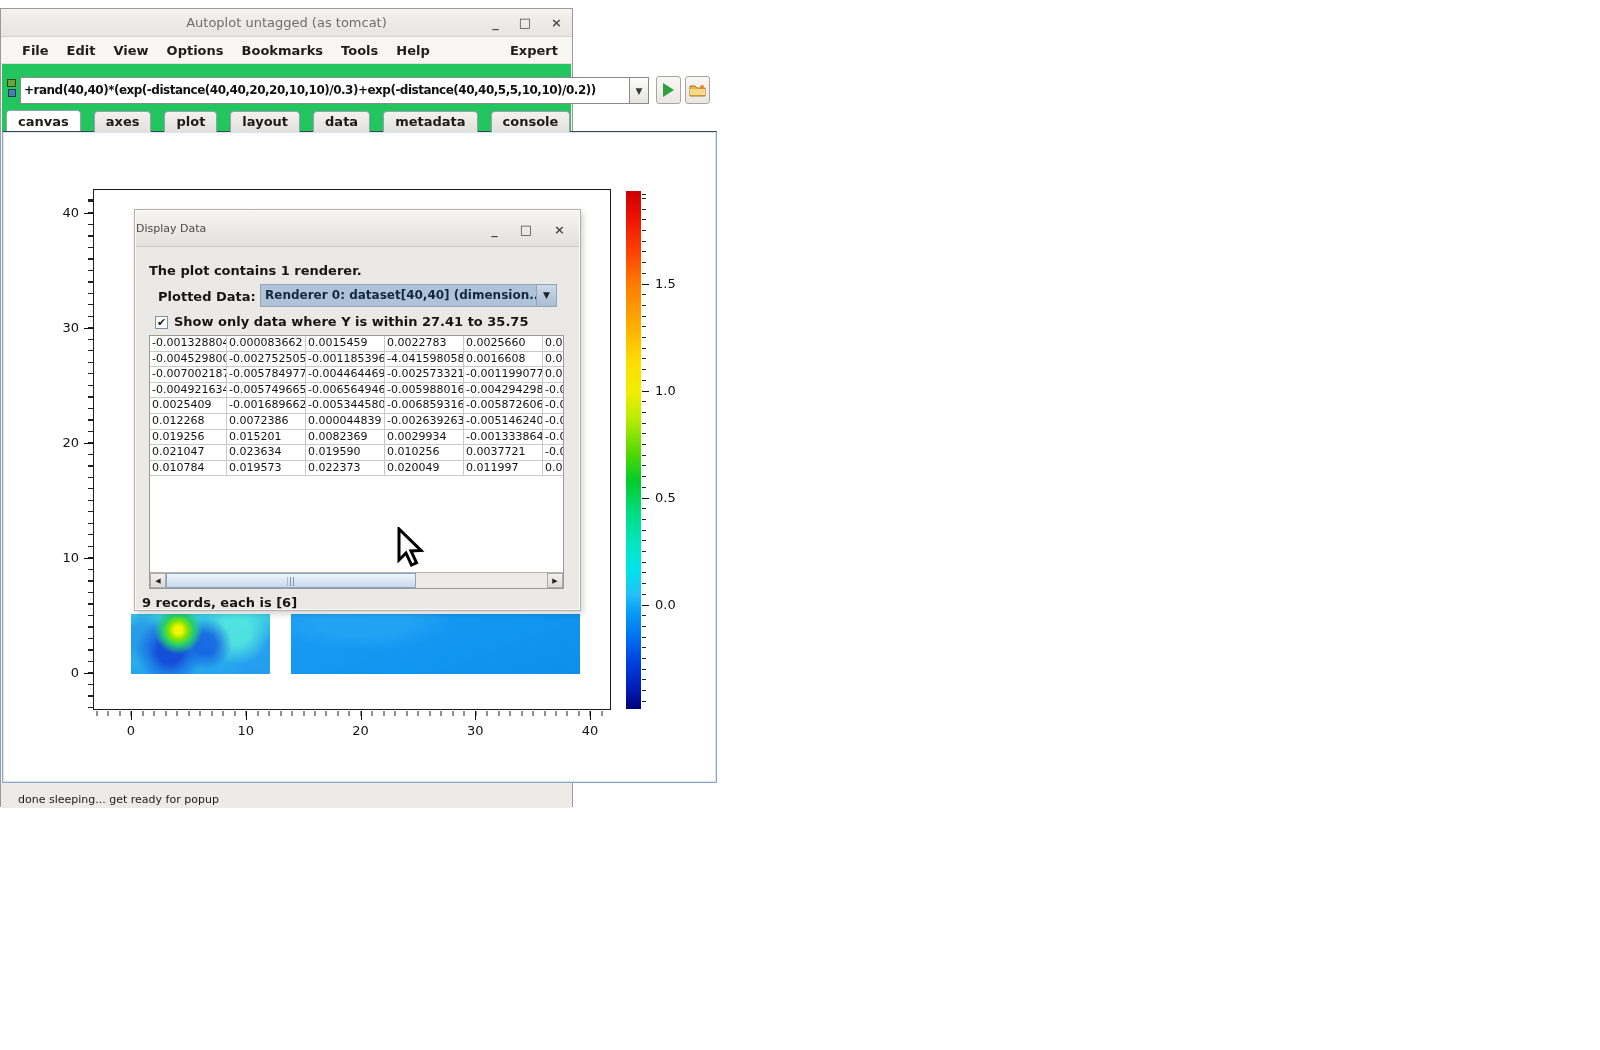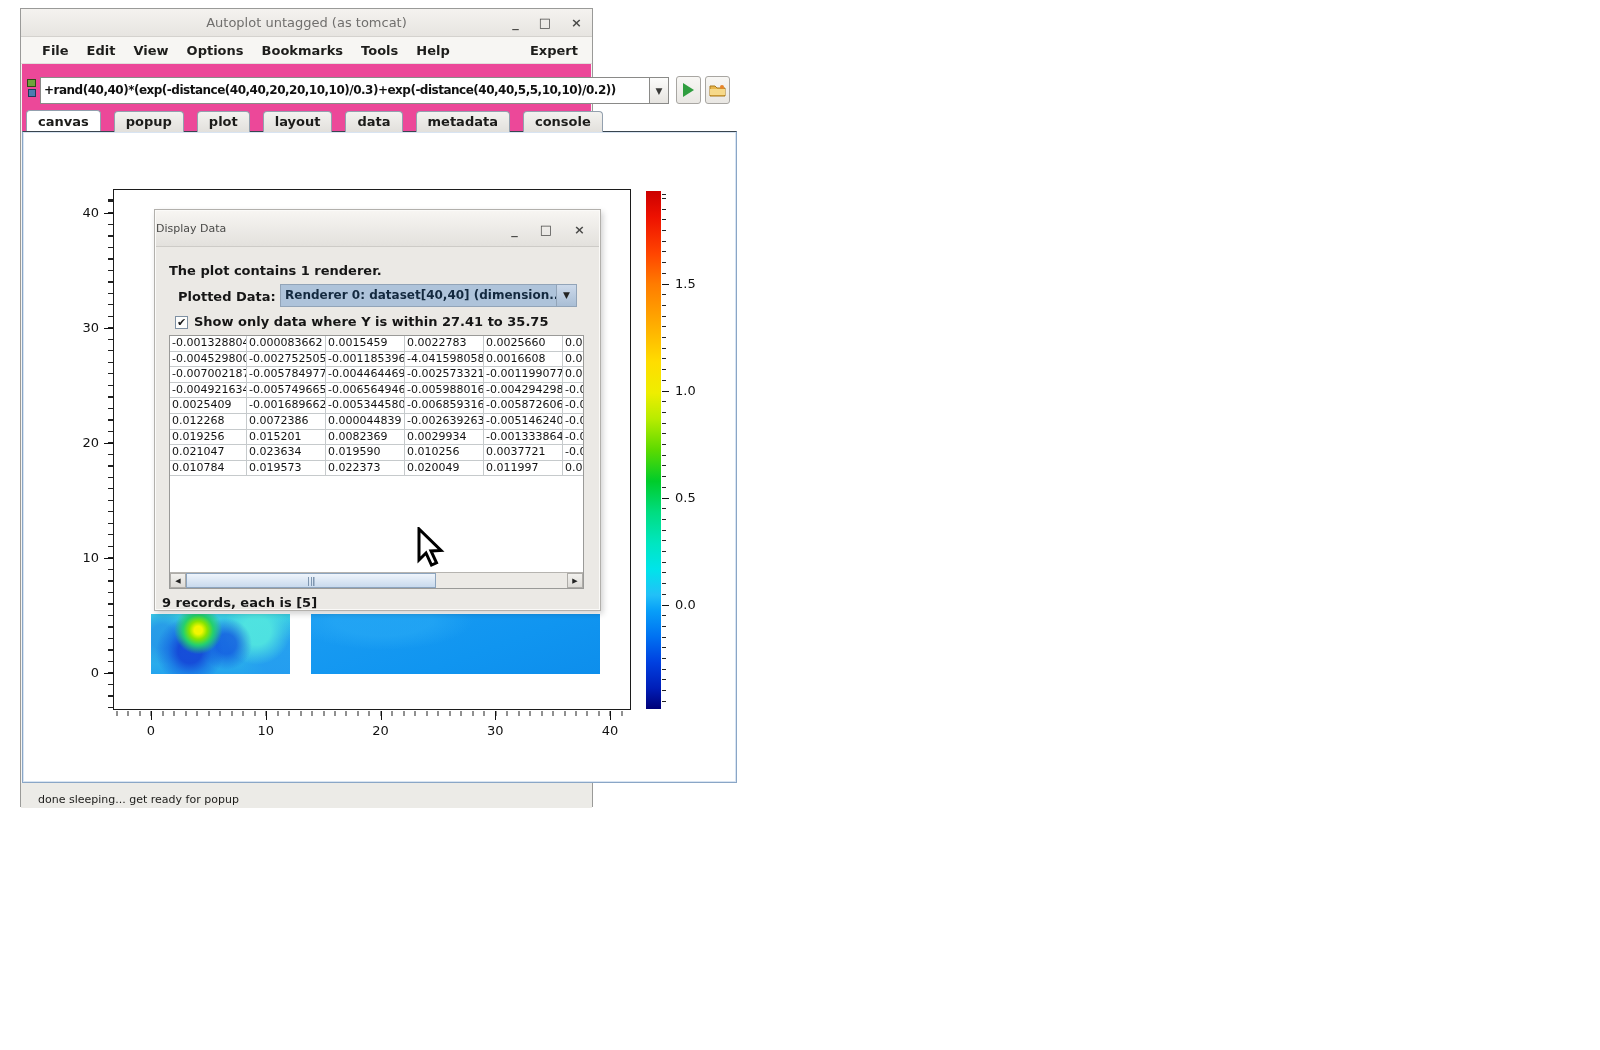--- a/index.html
+++ b/index.html
@@ -1,21 +1,21 @@
 <!DOCTYPE html>
 <html><head>
 <meta charset="utf-8">
 <style>
   * { margin:0; padding:0; box-sizing:border-box; }
   body { background:#ffffff; font-family:"DejaVu Sans", sans-serif; }
   .screen { position:relative; width:1600px; height:1050px; background:#ffffff; overflow:hidden; }
 
   
-  .window { position:absolute; left:20px; top:8px; width:573px; height:799px;
-            background:#ec4899; border:1px solid #9a9a98; box-shadow:inset 0 0 0 1px #f6f5f2; }
+  .window { position:absolute; left:0; top:8px; width:573px; height:799px;
+            background:#22c55e; border:1px solid #9a9a98; box-shadow:inset 0 0 0 1px #f6f5f2; }
 
   .titlebar { position:absolute; left:0; top:0; width:100%; height:28px;
               background:linear-gradient(#f4f2ef,#e7e5e1); border-bottom:1px solid #d4d2ce; }
   .titlebar .title { display:block; text-align:center; line-height:27px; font-size:13px; color:#706f6d; }
   .win-controls { position:absolute; right:10px; top:0; height:28px; display:flex; gap:20px; align-items:center; }
   .win-btn { font-size:13px; color:#4c4c4a; font-weight:bold; cursor:default; line-height:14px; }
 
   .menubar { position:absolute; left:0; top:28px; width:100%; height:27px; background:#f7f6f3;
              border-bottom:1px solid #e2e0dc; display:flex; align-items:center; padding:0 12px; }
   .menu-item { font-size:13px; font-weight:bold; color:#1d1d1b; padding:3px 9px; }
@@ -167,21 +167,21 @@
     <div class="tool-btn folder-btn">
       <svg width="17" height="14">
         <path d="M1,3 h5 l2,2 h8 v8 h-15 z" fill="#e8b64a" stroke="#a8781a" stroke-width="1"></path>
         <path d="M1,6 h15 v6 h-15 z" fill="#f6d98a"></path>
         <circle cx="13" cy="4" r="2" fill="#e88428"></circle>
       </svg>
     </div>
 
     <div class="tabs-row" id="tabs-row">
         <div class="tab active">canvas</div>
-        <div class="tab">popup</div>
+        <div class="tab">axes</div>
         <div class="tab">plot</div>
         <div class="tab">layout</div>
         <div class="tab">data</div>
         <div class="tab">metadata</div>
         <div class="tab">console</div>
       </div>
 
     <div class="canvas-panel"></div>
 
     <div class="plot-box"></div>
@@ -320,21 +320,21 @@
         <div class="hscrollbar">
           <div class="sb-btn">◀</div>
           <div class="sb-track">
             <div class="sb-thumb">
               <div class="sb-grip"></div>
             </div>
           </div>
           <div class="sb-btn">▶</div>
         </div>
       </div>
-      <div class="dlg-records-line">9 records, each is [5]</div>
+      <div class="dlg-records-line">9 records, each is [6]</div>
     </div>
 
     <div class="statusbar">
       <span class="status-text">done sleeping... get ready for popup</span>
     </div>
 
     <svg class="cursor" width="34" height="42">
       <path d="M3,2 L3,33 L10,26 L15.5,38 L20.5,35.8 L15,24 L25,23.5 Z" fill="#ffffff" stroke="#000000" stroke-width="3" stroke-linejoin="miter"></path>
     </svg>
 

